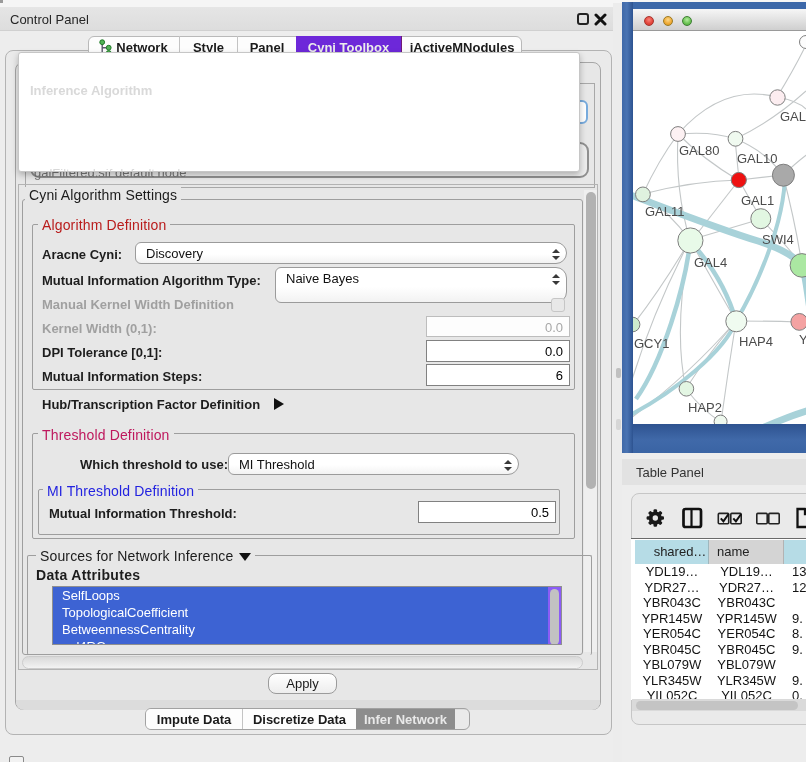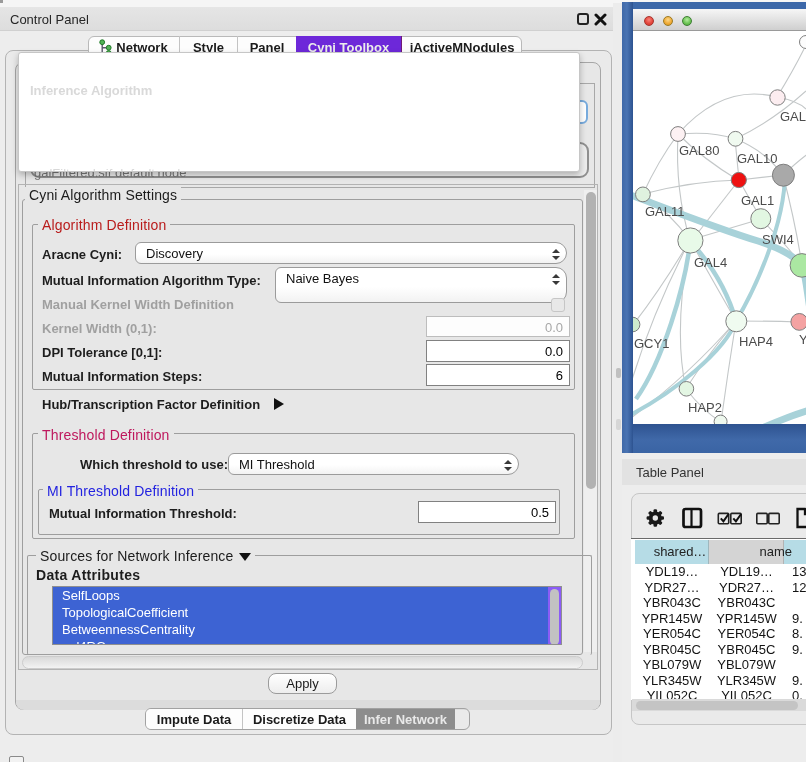--- a/index.html
+++ b/index.html
@@ -245,21 +245,21 @@
   <path d="M89.8,25.4 l2.6,3 l5.2-7.4" stroke="#111" stroke-width="2" fill="none"></path>
   <path d="M102.3,25.4 l2.6,3 l5.2-7.4" stroke="#111" stroke-width="2" fill="none"></path>
   <path d="M166.5,16 h7.5 l5,5 v13 h-12.5 z M174,16 v5 h5" fill="none" stroke="#111" stroke-width="2.3"></path>
 </svg>
 
 <div class="abs" style="left:631px;top:538px;width:175px;height:162px;border-top:1px solid #6a6a6a;overflow:hidden;background:#fff;">
   <div style="position:absolute;left:4px;top:1px;width:74px;height:24px;background:#b6dce6;border-right:1px solid #9fb7bd;"></div>
   <div style="position:absolute;left:78px;top:1px;width:75px;height:24px;background:#d4d4d4;border-right:1px solid #b3b3b3;"></div>
   <div style="position:absolute;left:153px;top:1px;width:22px;height:24px;background:#b6dce6;"></div>
   <div style="position:absolute;left:12px;top:5px;width:74px;text-align:center;font-size:13px;color:#222;">shared…</div>
-  <div style="position:absolute;left:86px;top:5px;width:75px;text-align:right;font-size:13px;color:#222;">name</div>
+  <div style="position:absolute;left:86px;top:5px;width:75px;text-align:left;font-size:13px;color:#222;">name</div>
   <div style="position:absolute;left:0;top:25px;width:175px;font-size:13px;color:#141414;line-height:15.5px;">
     <div style="position:absolute;left:4px;width:74px;text-align:center;">YDL19…<br>YDR27…<br>YBR043C<br>YPR145W<br>YER054C<br>YBR045C<br>YBL079W<br>YLR345W<br>YIL052C</div>
     <div style="position:absolute;left:78px;width:75px;text-align:center;">YDL19…<br>YDR27…<br>YBR043C<br>YPR145W<br>YER054C<br>YBR045C<br>YBL079W<br>YLR345W<br>YIL052C</div>
     <div style="position:absolute;left:161px;">13<br>12<br><br>9.<br>8.<br>9.<br><br>9.<br>0.</div>
   </div>
 </div>
 <div class="abs" style="left:632px;top:699px;width:174px;height:12px;background:#dadada;"></div>
 <div class="abs" style="left:636px;top:701px;width:162px;height:9px;background:#c4c4c4;border-radius:4.5px;"></div>
 
 </body></html>

